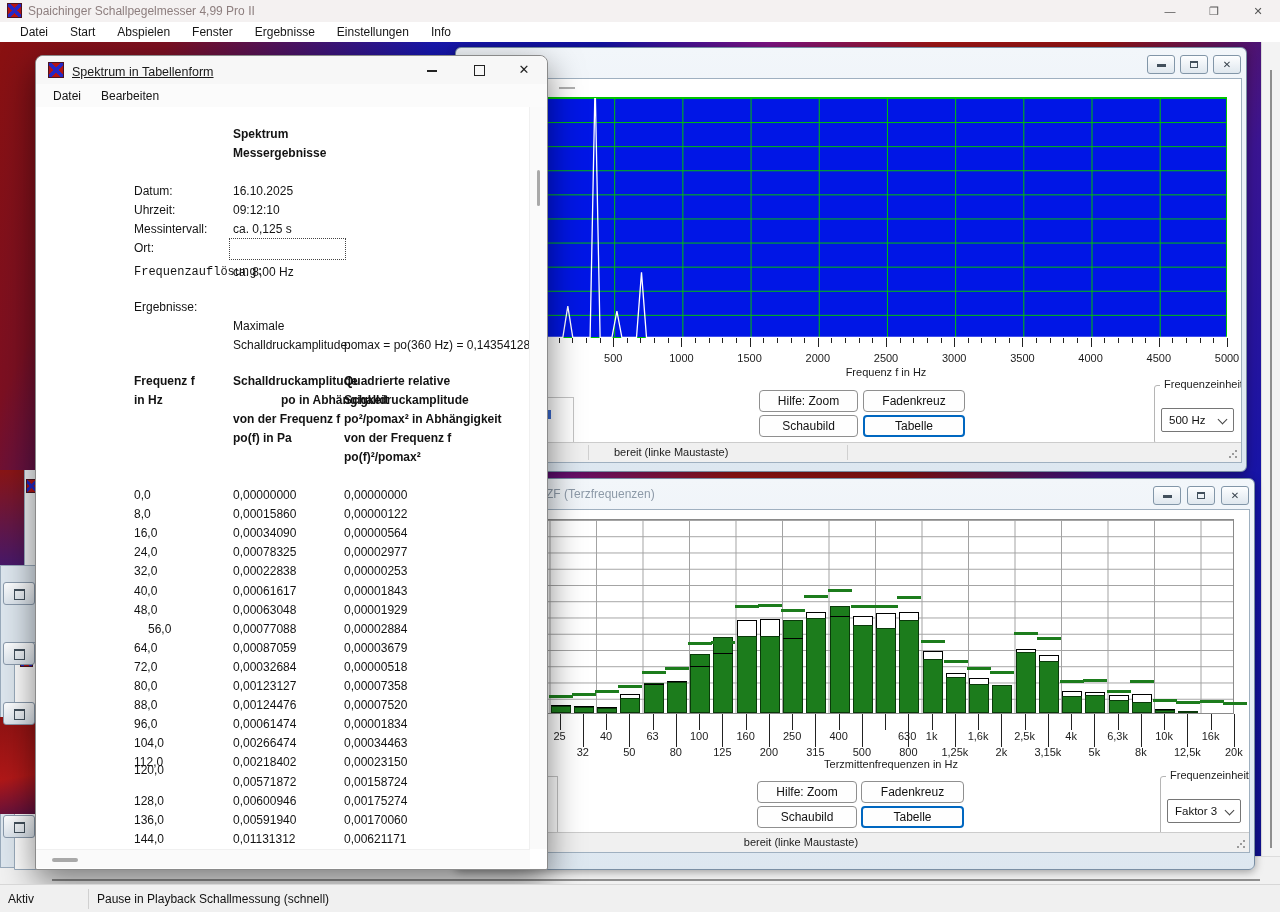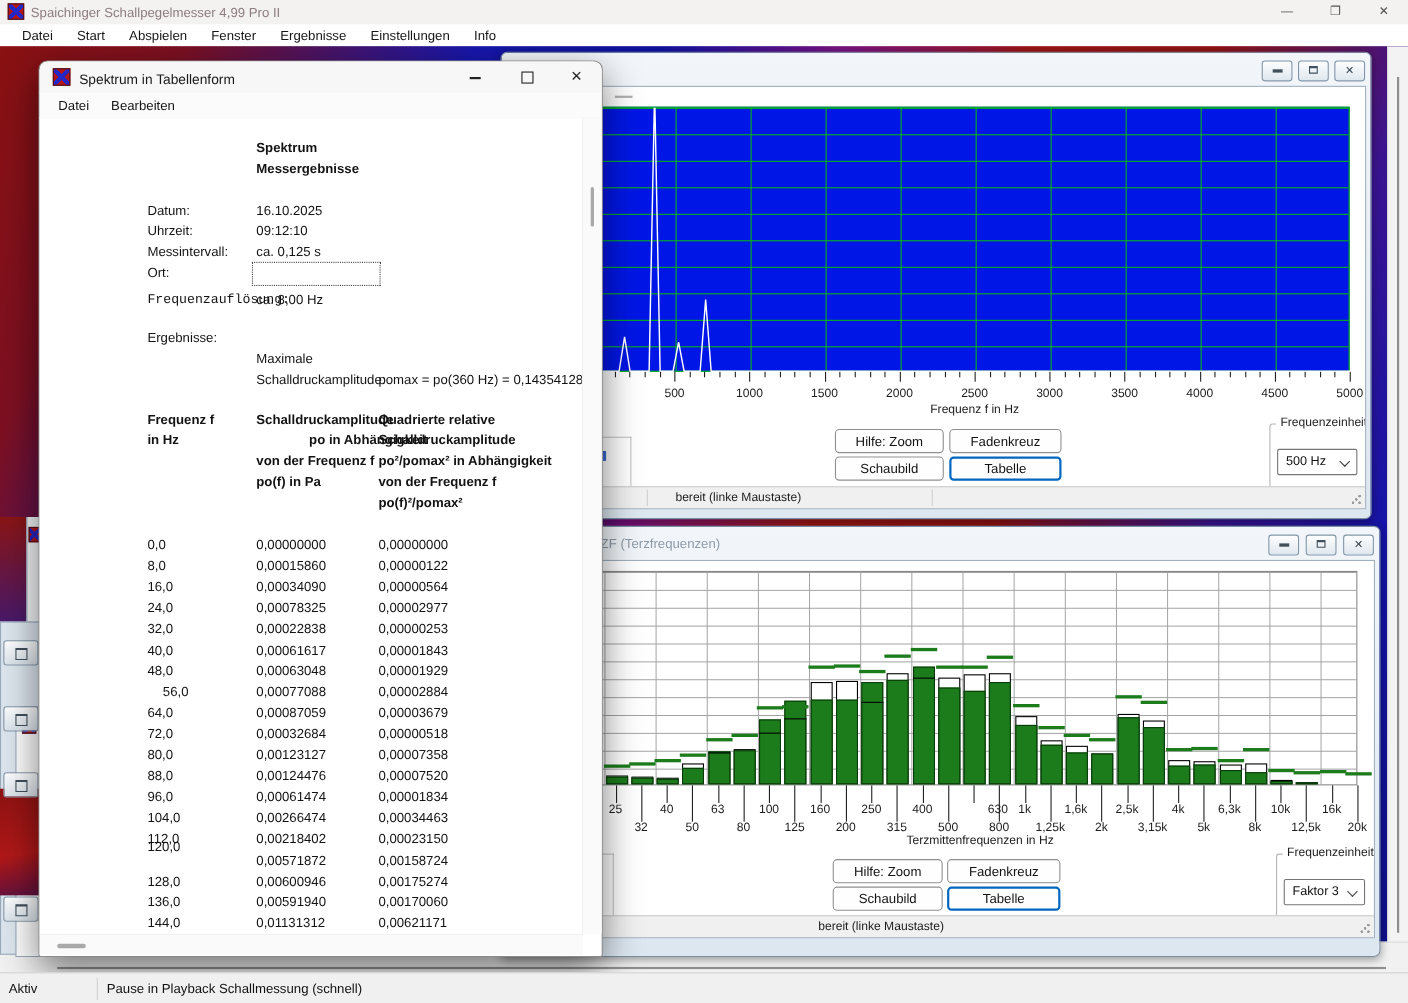--- a/index.html
+++ b/index.html
@@ -55,21 +55,21 @@
   .axis-lab{position:absolute;transform:translateX(-50%);font-size:11px;color:#1c1c1c;white-space:nowrap;}
   
   #terz-plot{background:#fff;border:1px solid #8a8a8a;box-sizing:border-box;
      background-image:linear-gradient(to right,#a2a2a2 1px,transparent 1px),linear-gradient(to bottom,#a2a2a2 1px,transparent 1px);
      background-size:46.5px 100%,100% 16.25px;}
   .bar-wrap{position:absolute;bottom:0;}
   
   #table-win{left:35px;top:13px;width:511px;height:813px;background:#fff;border:1px solid #8a8a8a;border-radius:8px 8px 2px 2px;
              box-shadow:0 12px 34px rgba(0,0,0,.5);}
   #table-titlebar{left:0;top:0;right:0;height:28px;background:#f7f7f7;border-radius:8px 8px 0 0;border-bottom:1px solid #eeeeee;}
-  #table-title{left:36px;top:9px;font-size:12.5px;color:#191919;white-space:nowrap;}
+  #table-title{left:36px;top:9px;font-size:12.5px;color:#191919;white-space:nowrap;text-decoration:underline;}
   .tctl{position:absolute;top:0;width:40px;height:28px;text-align:center;line-height:28px;color:#222;}
   #table-menubar{left:0;top:28px;right:0;height:23px;background:#fbfbfb;border-bottom:1px solid #e7e7e7;display:flex;align-items:center;padding-left:7px;}
   .tmenu-item{padding:0 10px;font-size:12px;color:#151515;}
   #table-content{left:0;top:51px;width:494px;height:742px;background:#fff;overflow:hidden;}
   .doc-line{position:absolute;font-size:12px;color:#131313;white-space:nowrap;line-height:14px;}
   .doc-bold{font-weight:bold;}
   #ort-box{position:absolute;border:1px dotted #444;background:#fff;}
   #table-vscroll{right:0;top:51px;width:17px;height:742px;background:#fafafa;border-left:1px solid #f0f0f0;}
   #table-vthumb{left:7px;top:63px;width:3px;height:36px;background:#a9a9a9;border-radius:2px;}
   #table-hscroll{left:0;top:793px;width:494px;height:18px;background:#fafafa;border-top:1px solid #f0f0f0;}

